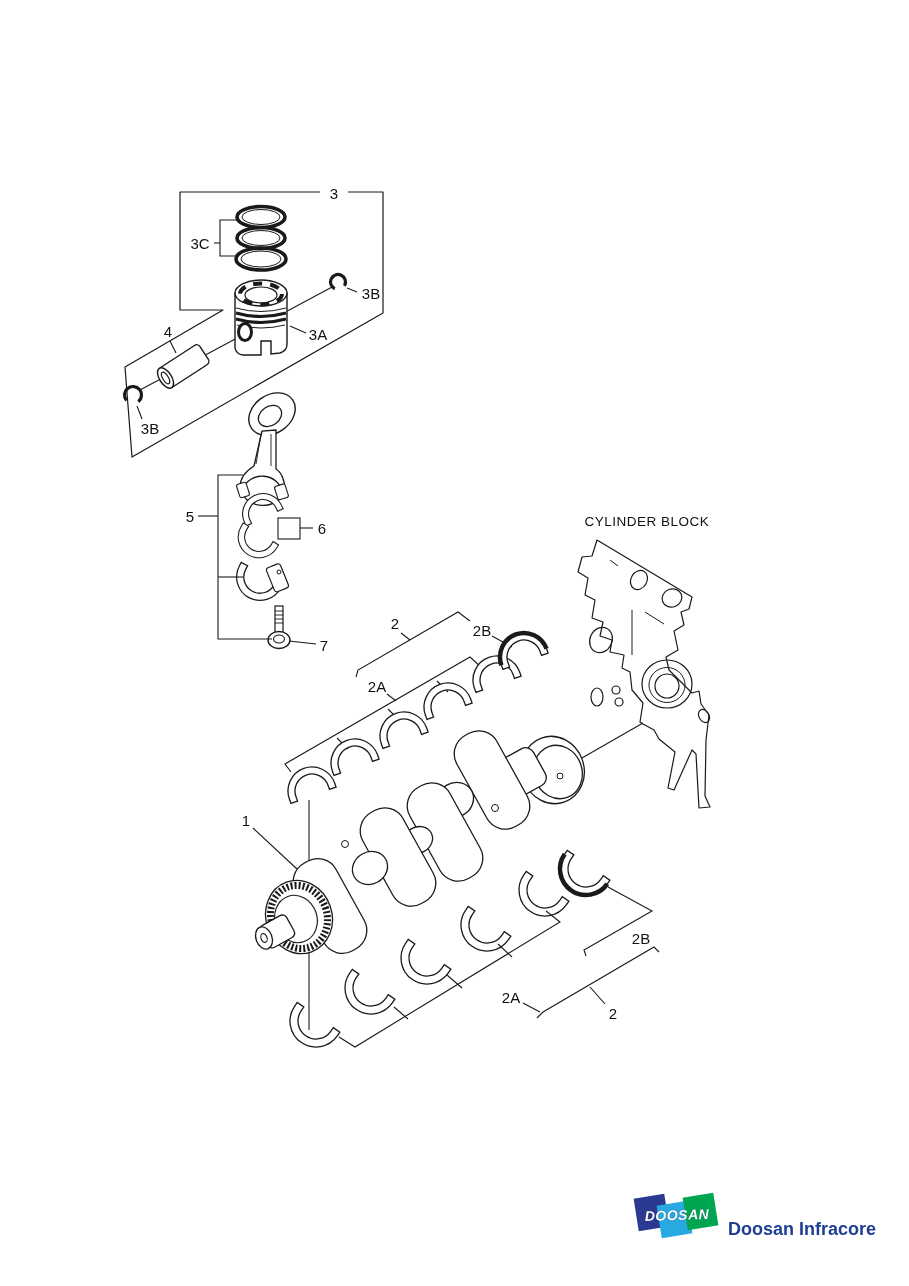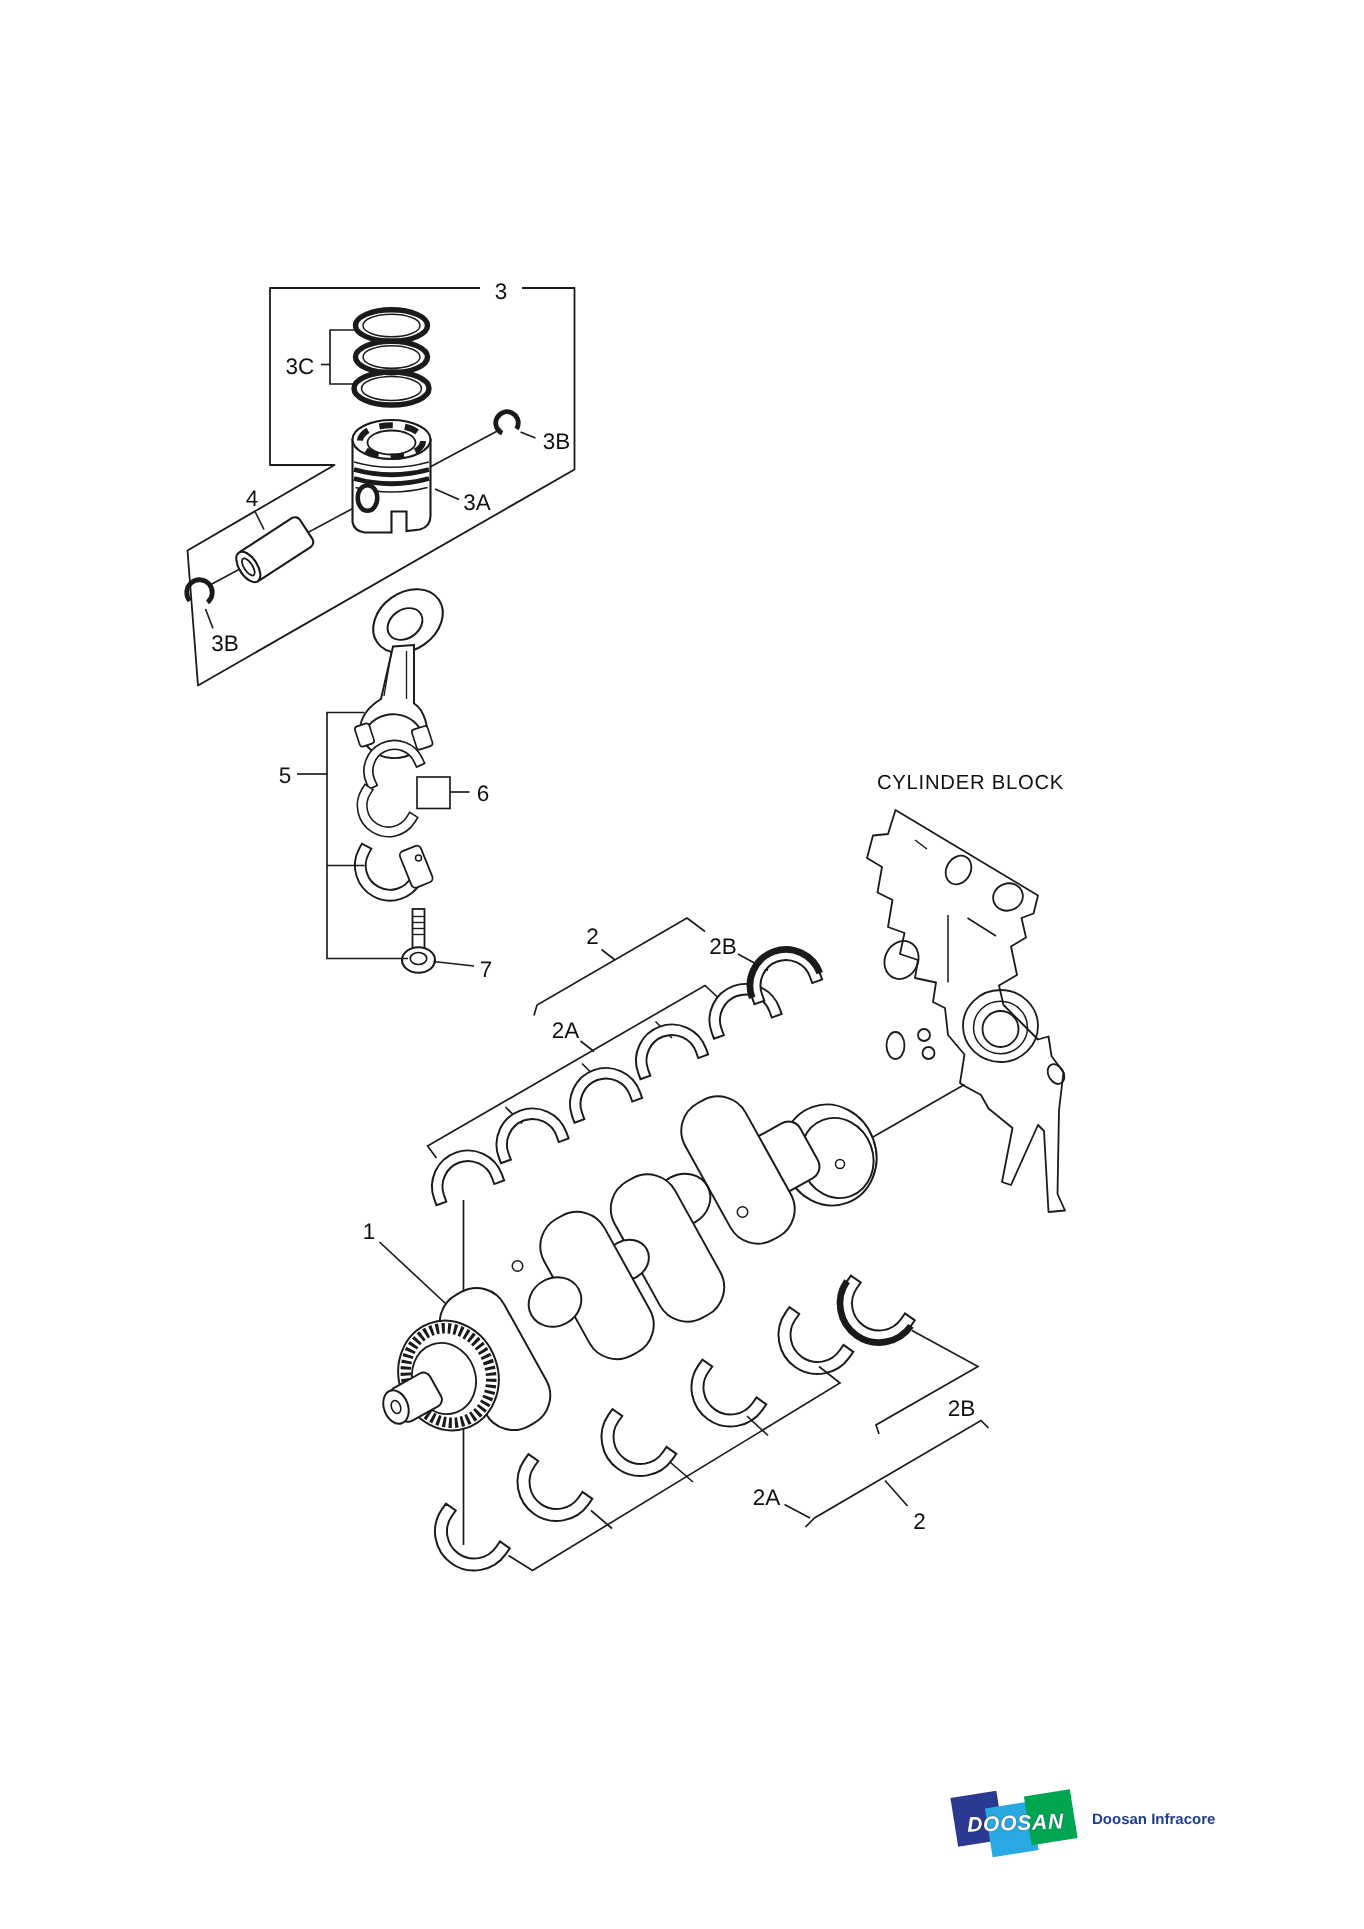--- a/index.html
+++ b/index.html
@@ -18,21 +18,21 @@
   .sq.navy{left:3px;top:6px;transform:rotate(-9deg);}
   .sq.sky{left:26px;top:13px;transform:rotate(-9deg);}
   .sq.green{left:52px;top:5px;transform:rotate(-9deg);}
   .logo-word{
     position:absolute;left:1px;top:17px;width:86px;text-align:center;
     font-size:14px;font-weight:bold;font-style:italic;color:#fff;
     letter-spacing:0.5px;transform:rotate(-2deg);
     text-shadow:0 0 1px rgba(20,40,90,.8);
   }
   .logo-text{
-    position:absolute;left:95px;top:18px;font-size:10px;font-weight:bold;
+    position:absolute;left:95px;top:29px;font-size:18px;font-weight:bold;
     white-space:nowrap;
   }
 </style>
 </head>
 <body>
 
 <div id="stage">
 <svg width="909" height="1286" viewBox="0 0 909 1286" xmlns="http://www.w3.org/2000/svg">
   <defs>
 

